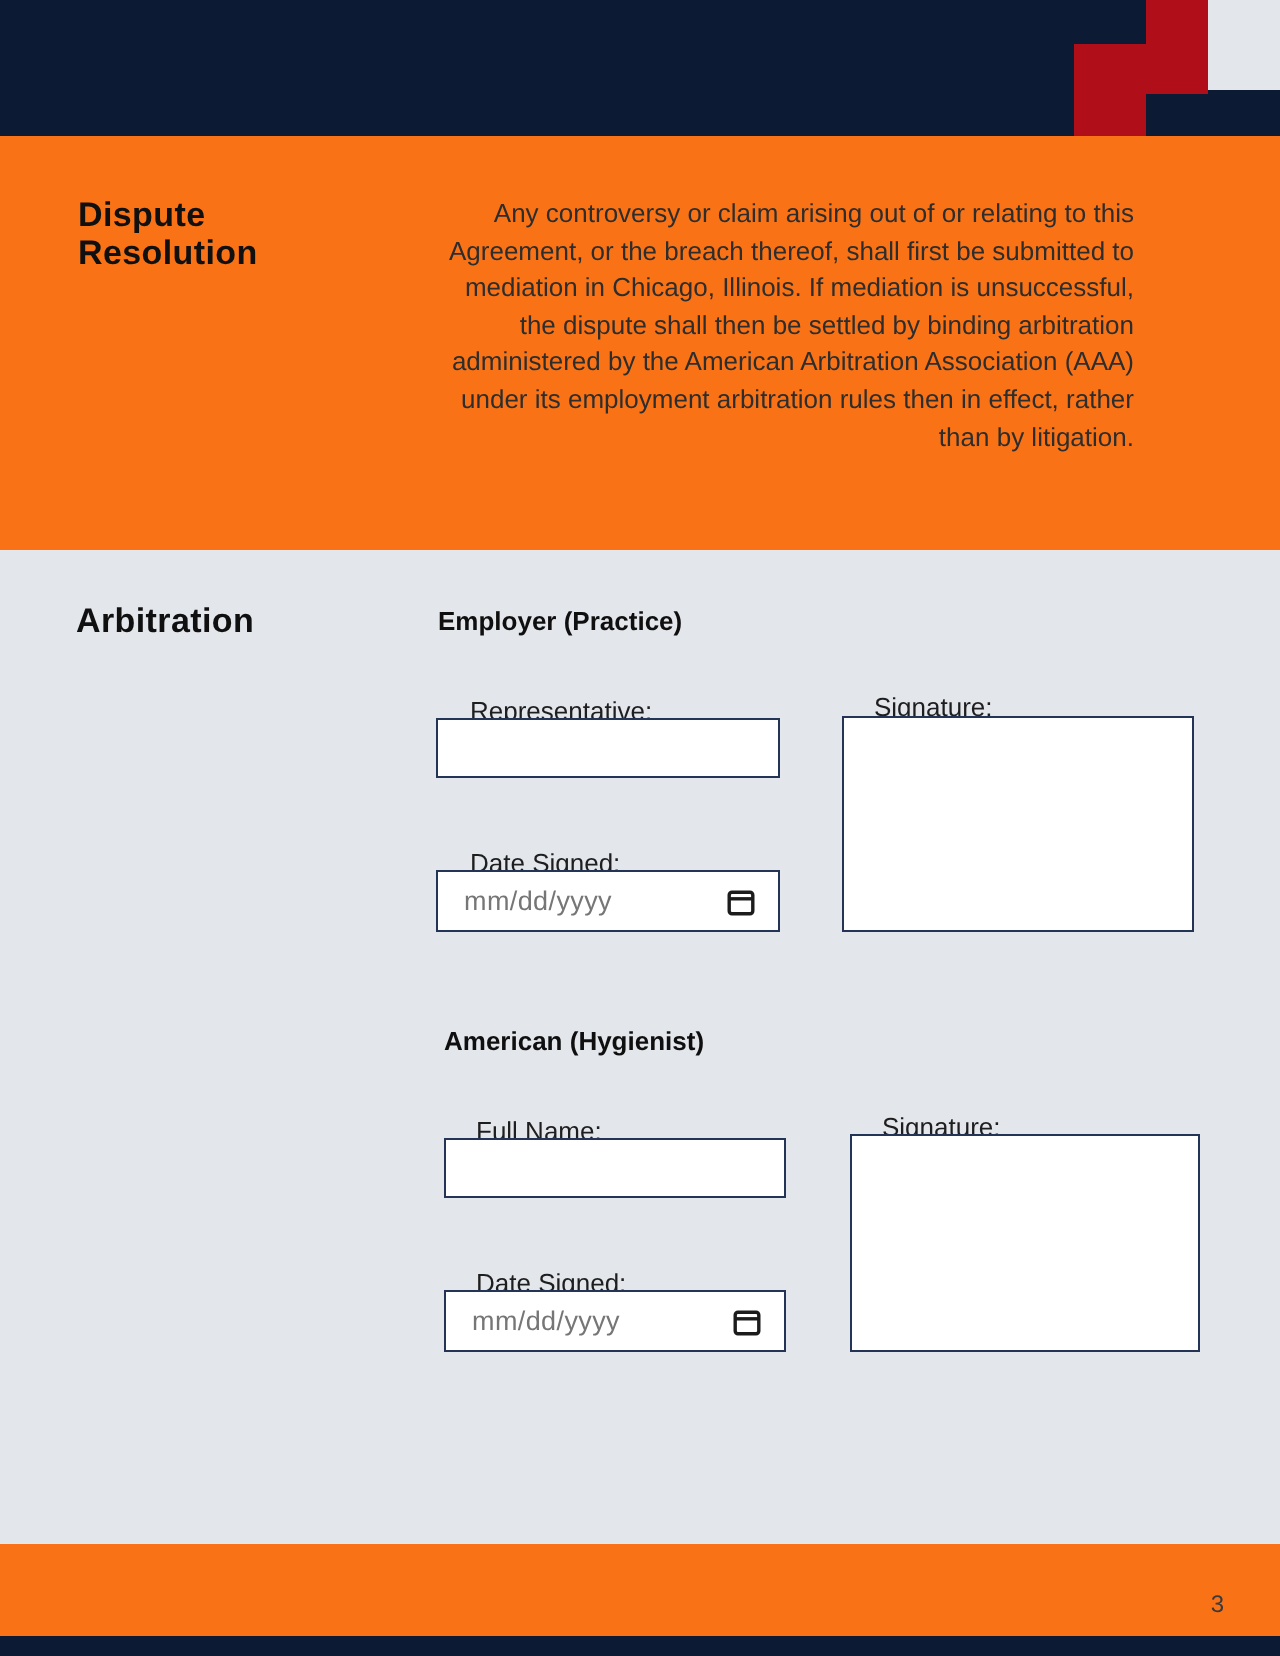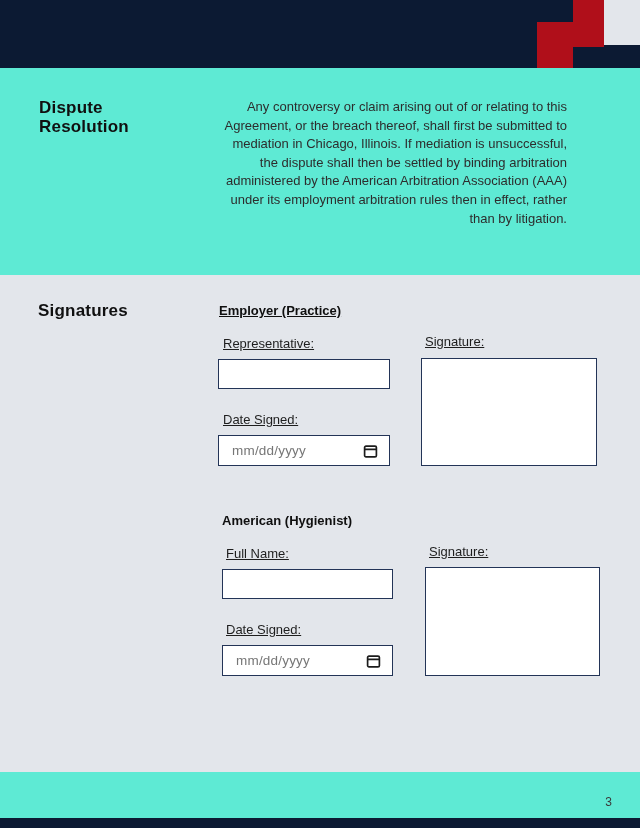--- a/index.html
+++ b/index.html
@@ -3,21 +3,21 @@
 <meta charset="utf-8">
 <style>
   :root{
     --navy:#0c1a33;
     --red:#b00f1a;
     --panel-gray:#e3e6eb;
     --border-navy:#233457;
   }
   html,body{margin:0;padding:0;background:#ffffff;}
   .page{
-    position:relative;width:640px;height:828px;background:#5eead4;overflow:hidden;
+    position:relative;width:640px;height:828px;background:#f97316;overflow:hidden;
     font-family:"Liberation Sans",sans-serif;
   }
 
   
   .top-bar{position:absolute;left:0;top:0;width:640px;height:68px;background:var(--navy);}
   .sq{position:absolute;}
   .sq.red-a{left:573px;top:0;width:31px;height:47px;background:var(--red);}
   .sq.red-b{left:537px;top:22px;width:36px;height:46px;background:var(--red);}
   .sq.gray-c{left:604px;top:0;width:36px;height:45px;background:var(--panel-gray);}
 
@@ -31,36 +31,36 @@
     font-size:13px;line-height:18.6px;color:#2d2d2d;text-align:right;
   }
 
   
   .signatures-panel{position:absolute;left:0;top:275px;width:640px;height:497px;background:var(--panel-gray);}
   .signatures-heading{
     position:absolute;left:38px;top:26px;margin:0;
     font-size:17px;font-weight:800;color:#101010;letter-spacing:.2px;
   }
   .block-title{position:absolute;margin:0;font-size:13px;font-weight:700;color:#0f0f0f;}
-  .field-label{position:absolute;margin:4px;font-size:13px;font-weight:400;color:#1e1e1e;text-decoration:underline;}
+  .field-label{position:absolute;margin:16px;font-size:13px;font-weight:400;color:#1e1e1e;}
 
   .text-input{
     position:absolute;box-sizing:border-box;background:#fff;
     border:1px solid var(--border-navy);border-radius:0;outline:none;
     font:13px "Liberation Sans",sans-serif;color:#222;padding:0 9px;
   }
   .date-wrap{position:absolute;}
   .date-wrap .text-input{left:0;top:0;width:100%;height:100%;padding:0 34px 0 13px;font-size:13.5px;letter-spacing:.2px;}
   .date-wrap .text-input::placeholder{color:#767676;opacity:1;}
   .cal-icon{position:absolute;right:12px;top:50%;transform:translateY(-50%);pointer-events:none;display:block;}
 
   .sig-box{position:absolute;box-sizing:border-box;background:#fff;border:1px solid var(--border-navy);}
 
   
-  .emp-title{left:219px;top:28px;text-decoration:underline;}
+  .emp-title{left:219px;top:28px;}
   .emp-name-label{left:219px;top:57px;}
   .emp-name-input{left:218px;top:84px;width:172px;height:30px;}
   .emp-date-label{left:219px;top:133px;}
   .emp-date{left:218px;top:160px;width:172px;height:31px;}
   .emp-sig-label{left:421px;top:55px;}
   .emp-sig-box{left:421px;top:83px;width:176px;height:108px;}
 
   
   .eee-title{left:222px;top:238px;}
   .eee-name-label{left:222px;top:267px;}
@@ -84,21 +84,21 @@
     <div class="sq red-b"></div>
     <div class="sq gray-c"></div>
   </header>
 
   <section>
     <h2 class="dispute-heading">Dispute Resolution</h2>
     <p class="dispute-body">Any controversy or claim arising out of or relating to this Agreement, or the breach thereof, shall first be submitted to mediation in Chicago, Illinois. If mediation is unsuccessful, the dispute shall then be settled by binding arbitration administered by the American Arbitration Association (AAA) under its employment arbitration rules then in effect, rather than by litigation.</p>
   </section>
 
   <section class="signatures-panel">
-    <h2 class="signatures-heading">Signatures</h2>
+    <h2 class="signatures-heading">Arbitration</h2>
 
     <h3 class="block-title emp-title">Employer (Practice)</h3>
 
     <p class="field-label emp-name-label">Representative:</p>
     <input type="text" class="text-input emp-name-input" value="" style="">
 
     <p class="field-label emp-date-label">Date Signed:</p>
     <div class="date-wrap emp-date">
       <input type="text" class="text-input" placeholder="mm/dd/yyyy" style="">
       <svg class="cal-icon" width="15" height="15" viewBox="0 0 15 15">

